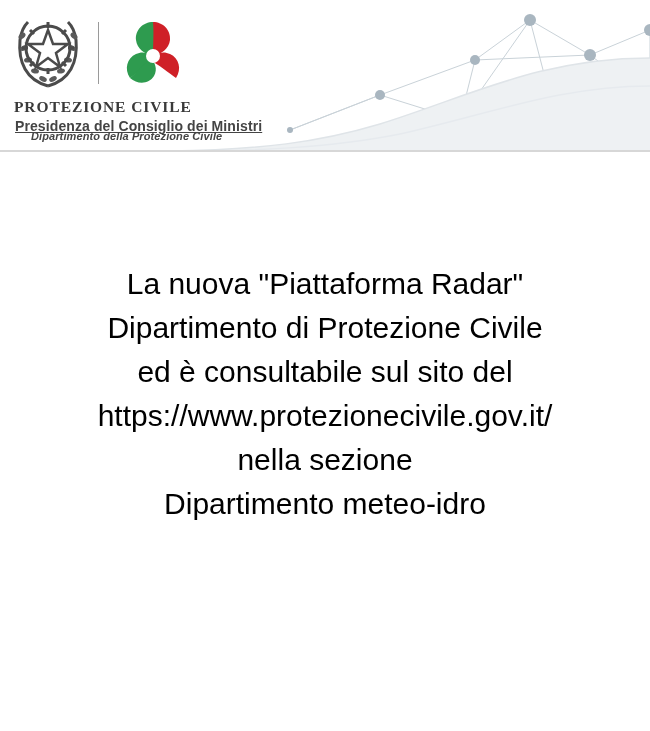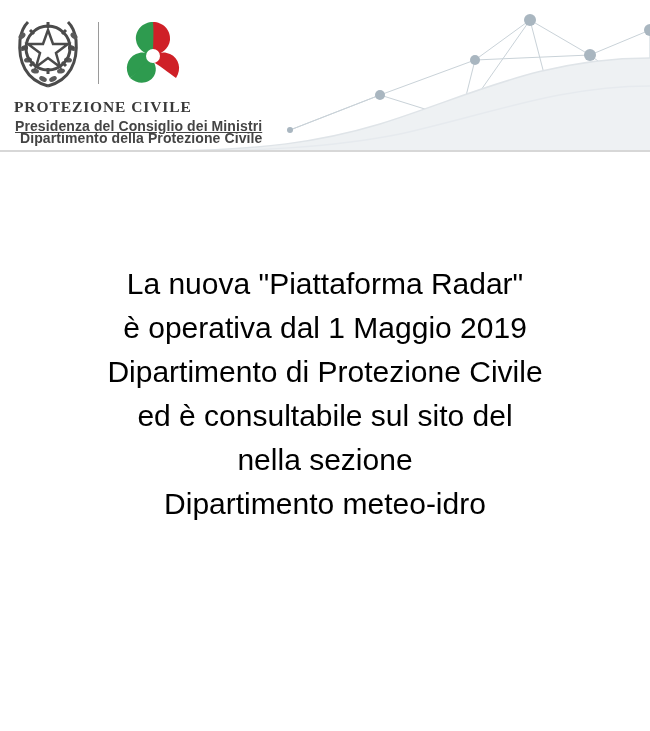--- a/index.html
+++ b/index.html
@@ -110,27 +110,28 @@
     font-size: 14px;
     color: #444444;
     font-weight: bold;
     letter-spacing: 0.1px;
     white-space: nowrap;
     text-decoration: underline;
   }
 
   .logo-sub2 {
     position: absolute;
-    left: 8px;
+    left: 19px;
     top: 116px;
-    font-size: 14px;
+    font-size: 11px;
     color: #444444;
     font-weight: bold;
     letter-spacing: 0.1px;
     white-space: nowrap;
+    font-style: italic;
   }
 
   
   .message {
     position: absolute;
     left: 0;
     top: 262px;
     width: 650px;
     text-align: center;
     font-size: 30px;
@@ -240,21 +241,21 @@
       </svg>
 
       <div class="logo-title">PROTEZIONE CIVILE</div>
       <div class="logo-sub1">Presidenza del Consiglio dei Ministri</div>
       <div class="logo-sub2">Dipartimento della Protezione Civile</div>
     </div>
   </div>
 
   <div class="message">
     <span class="message-line">La nuova "Piattaforma Radar"</span>
-    <span class="message-line">è operativa dal 1 Maggio 2019</span>
     <span class="message-line">Dipartimento di Protezione Civile</span>
     <span class="message-line">ed è consultabile sul sito del</span>
+    <span class="message-line">https://www.protezionecivile.gov.it/</span>
     <span class="message-line">nella sezione</span>
     <span class="message-line">Dipartimento meteo-idro</span>
   </div>
 
   <div class="footer-bar"></div>
 </div>
 
 </body></html>

